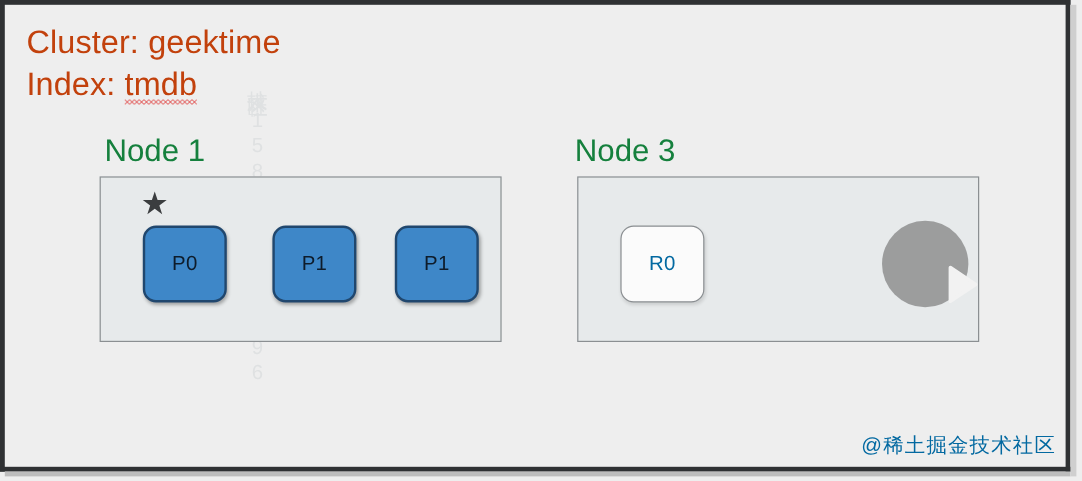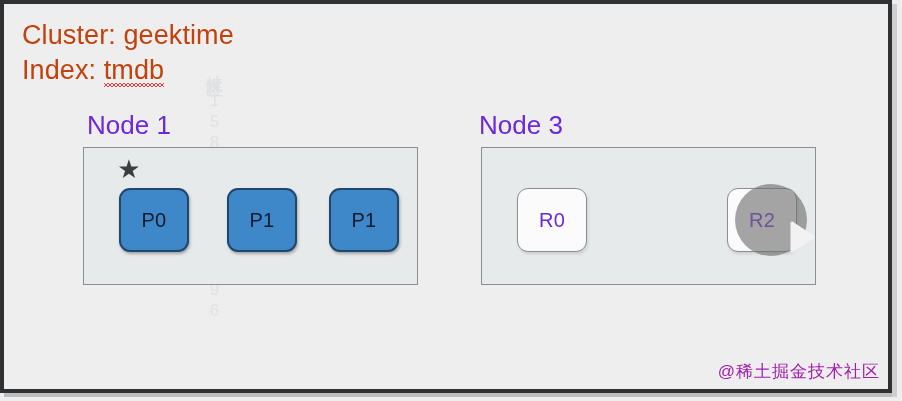--- a/index.html
+++ b/index.html
@@ -69,21 +69,21 @@
       linear-gradient(45deg, transparent 45%, #e0403f 45%, #e0403f 55%, transparent 55%),
       linear-gradient(-45deg, transparent 45%, #e0403f 45%, #e0403f 55%, transparent 55%);
     background-size: 4px 4px;
     background-repeat: repeat-x;
   }
 
   
   .node-label {
     position: absolute;
     font-size: 26px;
-    color: #6d28d9;
+    color: #15803d;
     white-space: nowrap;
     font-weight: 400;
   }
   #node-1-label { left: 87px;  top: 110px; }
   #node-2-label { left: 479px; top: 110px; }
 
   
   .node-box {
     position: absolute;
     background: #e7eaeb;
@@ -109,33 +109,33 @@
   
   .shard {
     position: absolute;
     width: 70px;
     height: 64px;
     border-radius: 11px;
     box-sizing: border-box;
     display: flex;
     align-items: center;
     justify-content: center;
-    font-size: 20px;
+    font-size: 17px;
     letter-spacing: 0.2px;
   }
   .shard-primary {
     background: #3e87c8;
     border: 2px solid #20476e;
     color: #0e1c2b;
     box-shadow: 1px 2px 3px rgba(0,0,0,0.30);
   }
   .shard-replica {
     background: #fbfbfb;
     border: 1.6px solid #8b8f92;
-    color: #6d28d9;
+    color: #0369a1;
     box-shadow: 1px 2px 3px rgba(0,0,0,0.12);
   }
   
   .slot-0 { left: 35px;  top: 40px; }
   .slot-1 { left: 143px; top: 40px; }
   .slot-2 { left: 245px; top: 40px; }
 
   
   #play-overlay {
     position: absolute;
@@ -174,21 +174,21 @@
     text-orientation: upright;
     white-space: nowrap;
     user-select: none;
     overflow: hidden;
   }
   #watermark-corner {
     position: absolute;
     right: 22px;
     bottom: 18px;
     font-size: 17px;
-    color: #a21caf;
+    color: #0369a1;
     letter-spacing: 1px;
     white-space: nowrap;
     user-select: none;
   }
 </style>
 </head>
 <body>
 
 <div id="slide-frame">
 
@@ -224,21 +224,20 @@
     <div class="shard shard-primary slot-2">P1</div>
   </div>
 
   <div class="node-label" id="node-2-label">Node 3</div>
 
   <div class="node-box" id="node-2-box">
 
     <div class="shard shard-replica slot-0">R0</div>
 
 
-    <div class="shard shard-replica slot-2">R2</div>
   </div>
 
   <div id="play-overlay">
     <span id="play-triangle-icon">
       <svg width="30" height="34" viewBox="0 0 30 34" aria-hidden="true">
         <path d="M5 3 L26 17 L5 31 Z" fill="#f2f2f2" stroke="#f2f2f2" stroke-width="3" stroke-linejoin="round"></path>
       </svg>
     </span>
   </div>
 

